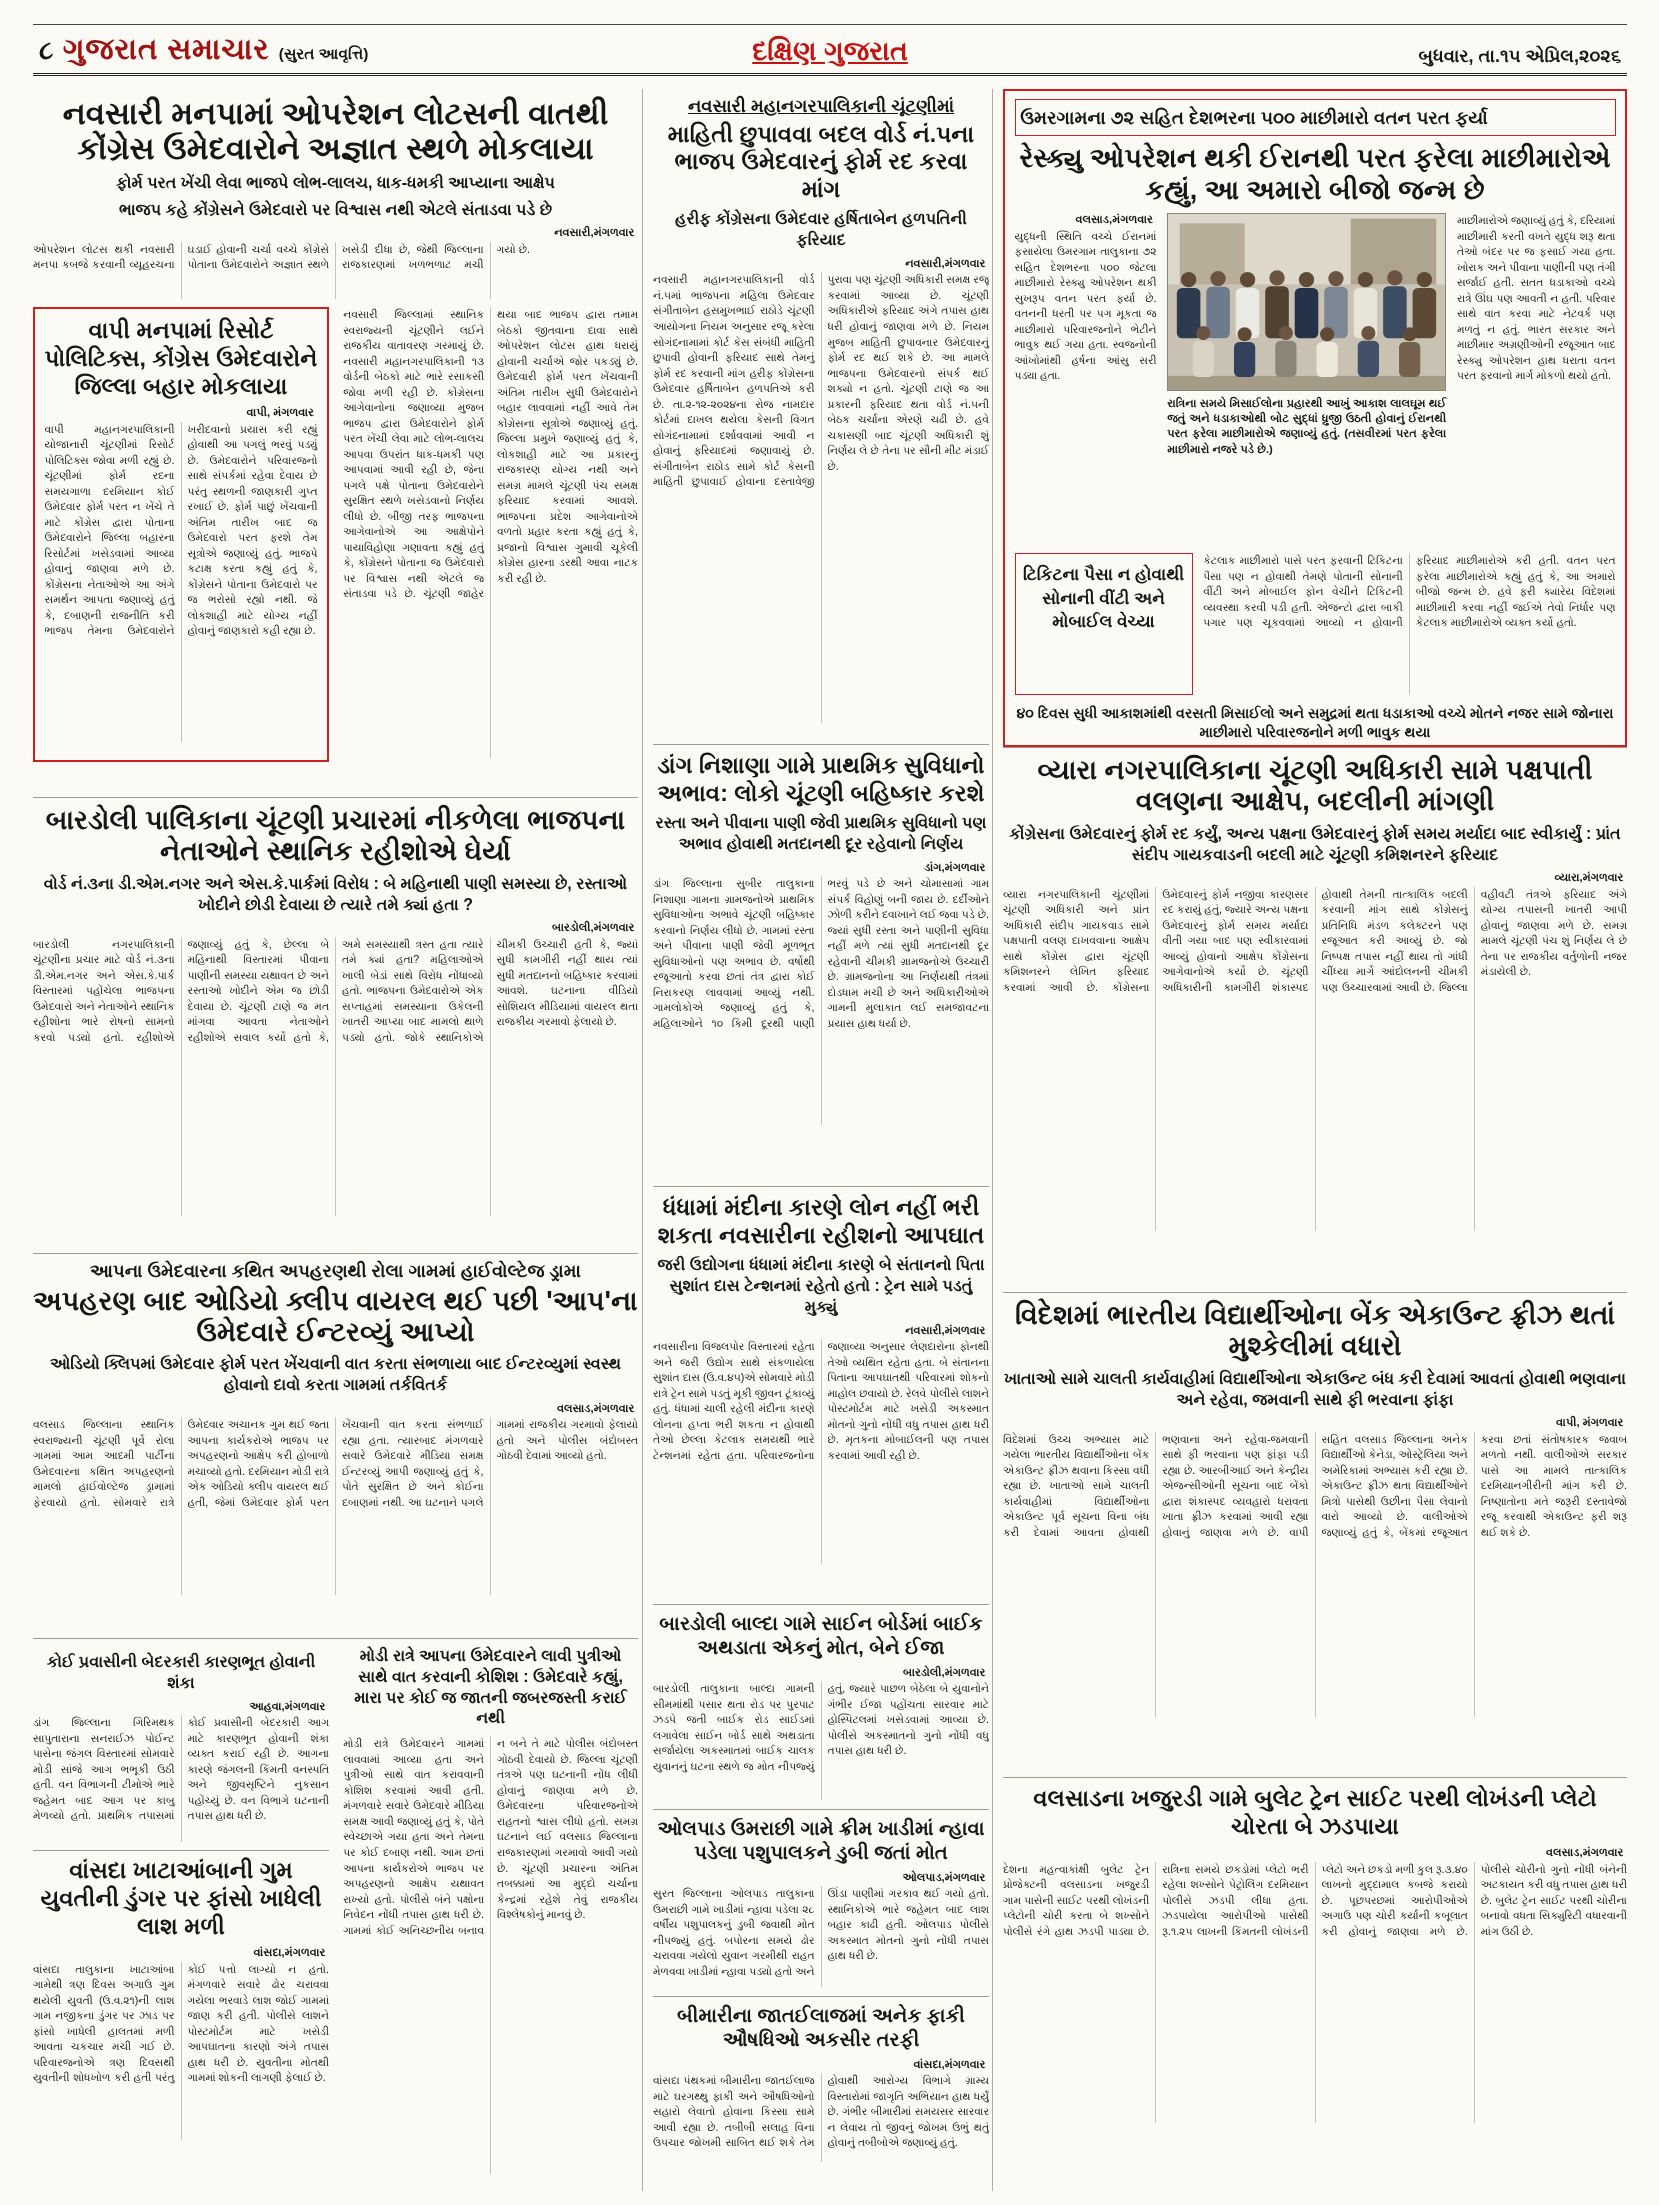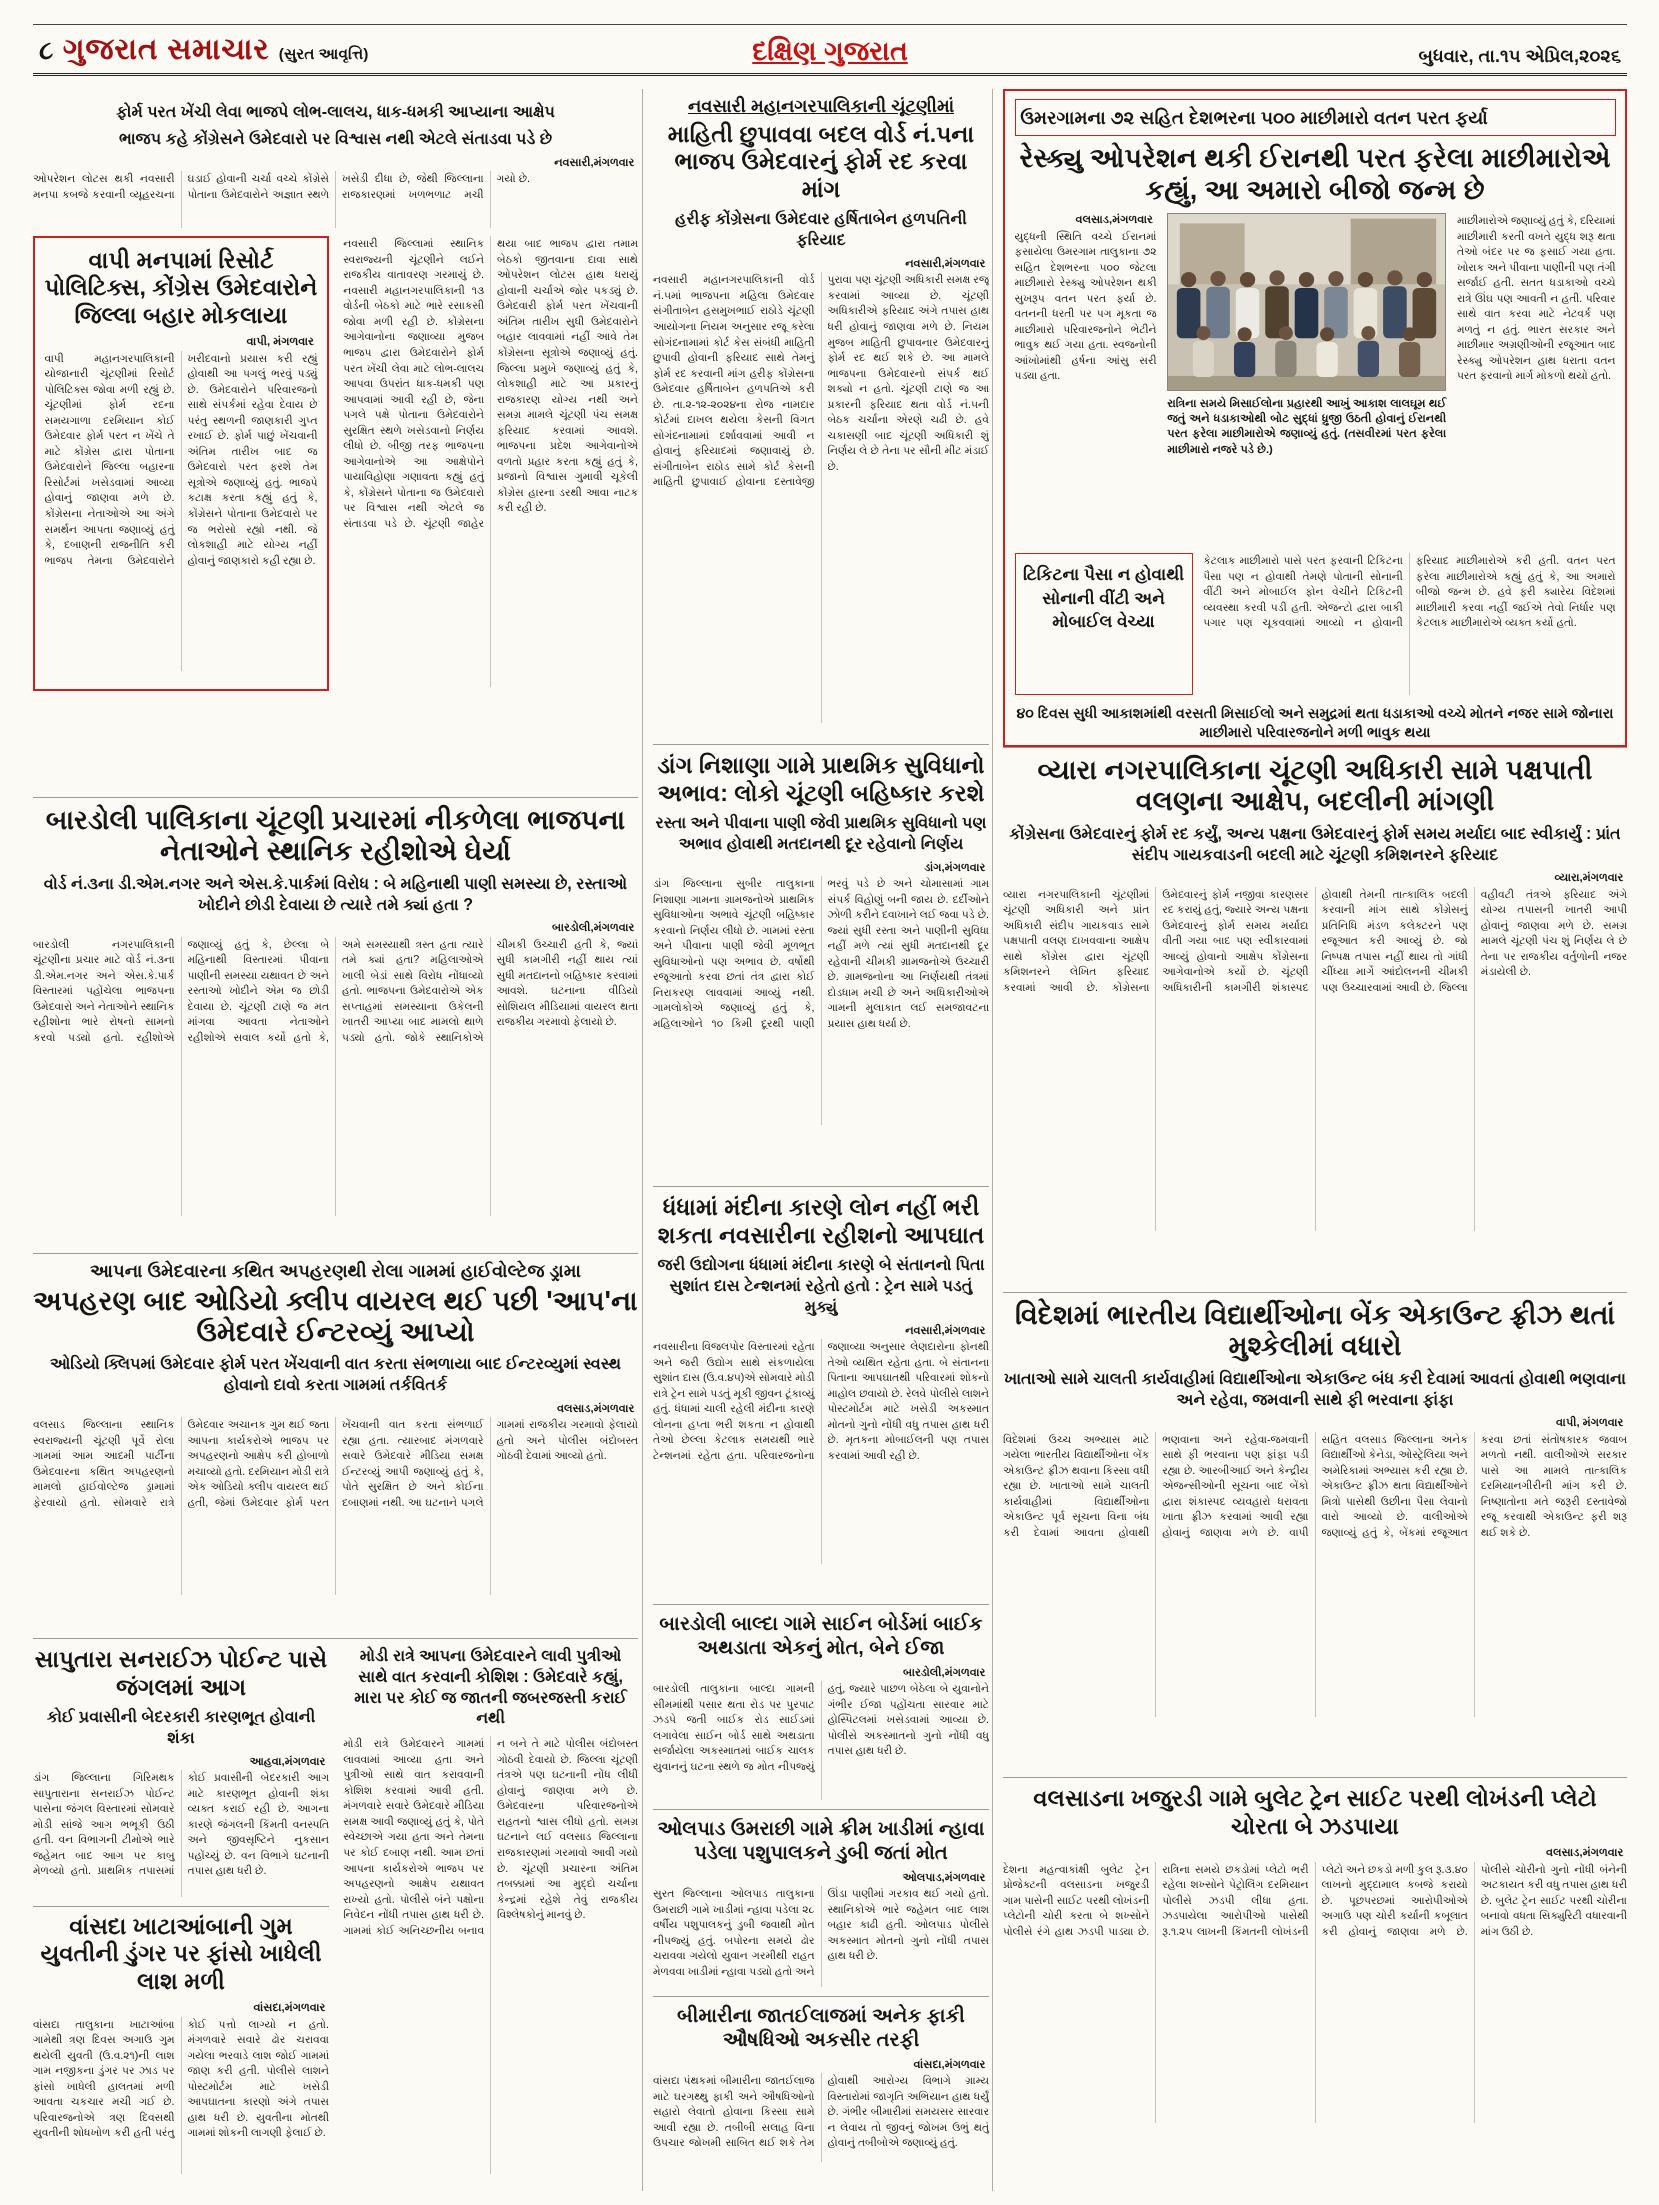--- a/index.html
+++ b/index.html
@@ -81,20 +81,21 @@
     <div class="section-title">દક્ષિણ ગુજરાત</div>
     <div class="issue-date">બુધવાર, તા.૧૫ એપ્રિલ,૨૦૨૬</div>
   </header>
 
   <div class="vline" style="left:642px"></div>
   <div class="vline" style="left:992px"></div>
 
   <main class="band" id="bandL">
 
     <section class="block" style="height:708px">
+      <h1 class="hl-xl">નવસારી મનપામાં ઓપરેશન લોટસની વાતથી કોંગ્રેસ ઉમેદવારોને અજ્ઞાત સ્થળે મોકલાયા</h1>
       <div class="sub">ફોર્મ પરત ખેંચી લેવા ભાજપે લોભ-લાલચ, ધાક-ધમકી આપ્યાના આક્ષેપ</div>
       <div class="sub">ભાજપ કહે કોંગ્રેસને ઉમેદવારો પર વિશ્વાસ નથી એટલે સંતાડવા પડે છે</div>
       <div class="dateline">નવસારી,મંગળવાર</div>
       <div class="body cols4" style="height:57px">ઓપરેશન લોટસ થકી નવસારી મનપા કબજે કરવાની વ્યૂહરચના ઘડાઈ હોવાની ચર્ચા વચ્ચે કોંગ્રેસે પોતાના ઉમેદવારોને અજ્ઞાત સ્થળે ખસેડી દીધા છે, જેથી જિલ્લાના રાજકારણમાં ખળભળાટ મચી ગયો છે.</div>
       <div class="row" style="margin-top:8.3px; height:455px">
         <div class="redbox" style="width:296px">
           <h2 class="hl-m">વાપી મનપામાં રિસોર્ટ પોલિટિક્સ, કોંગ્રેસ ઉમેદવારોને જિલ્લા બહાર મોકલાયા</h2>
           <div class="dateline">વાપી, મંગળવાર</div>
           <div class="body cols2" style="height:320px">વાપી મહાનગરપાલિકાની યોજાનારી ચૂંટણીમાં રિસોર્ટ પોલિટિક્સ જોવા મળી રહ્યું છે. ચૂંટણીમાં ફોર્મ રદના સમયગાળા દરમિયાન કોઈ ઉમેદવાર ફોર્મ પરત ન ખેંચે તે માટે કોંગ્રેસ દ્વારા પોતાના ઉમેદવારોને જિલ્લા બહારના રિસોર્ટમાં ખસેડવામાં આવ્યા હોવાનું જાણવા મળે છે. કોંગ્રેસના નેતાઓએ આ અંગે સમર્થન આપતા જણાવ્યું હતું કે, દબાણની રાજનીતિ કરી ભાજપ તેમના ઉમેદવારોને ખરીદવાનો પ્રયાસ કરી રહ્યું હોવાથી આ પગલું ભરવું પડ્યું છે. ઉમેદવારોને પરિવારજનો સાથે સંપર્કમાં રહેવા દેવાય છે પરંતુ સ્થળની જાણકારી ગુપ્ત રખાઈ છે. ફોર્મ પાછું ખેંચવાની અંતિમ તારીખ બાદ જ ઉમેદવારો પરત ફરશે તેમ સૂત્રોએ જણાવ્યું હતું. ભાજપે કટાક્ષ કરતા કહ્યું હતું કે, કોંગ્રેસને પોતાના ઉમેદવારો પર જ ભરોસો રહ્યો નથી. જે લોકશાહી માટે યોગ્ય નહીં હોવાનું જાણકારો કહી રહ્યા છે.</div>
         </div>
@@ -113,21 +114,20 @@
       <div class="kicker">આપના ઉમેદવારના કથિત અપહરણથી રોલા ગામમાં હાઈવોલ્ટેજ ડ્રામા</div>
       <h1 class="hl-l">અપહરણ બાદ ઓડિયો ક્લીપ વાયરલ થઈ પછી 'આપ'ના ઉમેદવારે ઈન્ટરવ્યું આપ્યો</h1>
       <div class="sub">ઓડિયો ક્લિપમાં ઉમેદવાર ફોર્મ પરત ખેંચવાની વાત કરતા સંભળાયા બાદ ઈન્ટરવ્યુમાં સ્વસ્થ હોવાનો દાવો કરતા ગામમાં તર્કવિતર્ક</div>
       <div class="dateline">વલસાડ,મંગળવાર</div>
       <div class="body cols4" style="height:178px">વલસાડ જિલ્લાના સ્થાનિક સ્વરાજ્યની ચૂંટણી પૂર્વે રોલા ગામમાં આમ આદમી પાર્ટીના ઉમેદવારના કથિત અપહરણનો મામલો હાઈવોલ્ટેજ ડ્રામામાં ફેરવાયો હતો. સોમવારે રાત્રે ઉમેદવાર અચાનક ગુમ થઈ જતા આપના કાર્યકરોએ ભાજપ પર અપહરણનો આક્ષેપ કરી હોબાળો મચાવ્યો હતો. દરમિયાન મોડી રાત્રે એક ઓડિયો ક્લીપ વાયરલ થઈ હતી, જેમાં ઉમેદવાર ફોર્મ પરત ખેંચવાની વાત કરતા સંભળાઈ રહ્યા હતા. ત્યારબાદ મંગળવારે સવારે ઉમેદવારે મીડિયા સમક્ષ ઈન્ટરવ્યું આપી જણાવ્યું હતું કે, પોતે સુરક્ષિત છે અને કોઈના દબાણમાં નથી. આ ઘટનાને પગલે ગામમાં રાજકીય ગરમાવો ફેલાયો હતો અને પોલીસ બંદોબસ્ત ગોઠવી દેવામાં આવ્યો હતો.</div>
     </section>
 
     <section class="block row" style="height:536px">
       <div style="width:296px">
         <div>
-          <h2 class="hl-m">સાપુતારા સનરાઈઝ પોઈન્ટ પાસે જંગલમાં આગ</h2>
           <div class="sub">કોઈ પ્રવાસીની બેદરકારી કારણભૂત હોવાની શંકા</div>
           <div class="dateline">આહવા,મંગળવાર</div>
           <div class="body cols2" style="height:127px">ડાંગ જિલ્લાના ગિરિમથક સાપુતારાના સનરાઈઝ પોઈન્ટ પાસેના જંગલ વિસ્તારમાં સોમવારે મોડી સાંજે આગ ભભૂકી ઉઠી હતી. વન વિભાગની ટીમોએ ભારે જહેમત બાદ આગ પર કાબુ મેળવ્યો હતો. પ્રાથમિક તપાસમાં કોઈ પ્રવાસીની બેદરકારી આગ માટે કારણભૂત હોવાની શંકા વ્યક્ત કરાઈ રહી છે. આગના કારણે જંગલની કિંમતી વનસ્પતિ અને જીવસૃષ્ટિને નુકસાન પહોંચ્યું છે. વન વિભાગે ઘટનાની તપાસ હાથ ધરી છે.</div>
         </div>
         <div class="innerTop">
           <h2 class="hl-m">વાંસદા ખાટાઆંબાની ગુમ યુવતીની ડુંગર પર ફાંસો ખાધેલી લાશ મળી</h2>
           <div class="dateline">વાંસદા,મંગળવાર</div>
           <div class="body cols2" style="height:178px">વાંસદા તાલુકાના ખાટાઆંબા ગામેથી ત્રણ દિવસ અગાઉ ગુમ થયેલી યુવતી (ઉ.વ.૨૧)ની લાશ ગામ નજીકના ડુંગર પર ઝાડ પર ફાંસો ખાધેલી હાલતમાં મળી આવતા ચકચાર મચી ગઈ છે. પરિવારજનોએ ત્રણ દિવસથી યુવતીની શોધખોળ કરી હતી પરંતુ કોઈ પત્તો લાગ્યો ન હતો. મંગળવારે સવારે ઢોર ચરાવવા ગયેલા ભરવાડે લાશ જોઈ ગામમાં જાણ કરી હતી. પોલીસે લાશને પોસ્ટમોર્ટમ માટે ખસેડી આપઘાતના કારણો અંગે તપાસ હાથ ધરી છે. યુવતીના મોતથી ગામમાં શોકની લાગણી ફેલાઈ છે.</div>
         </div>
       </div>

